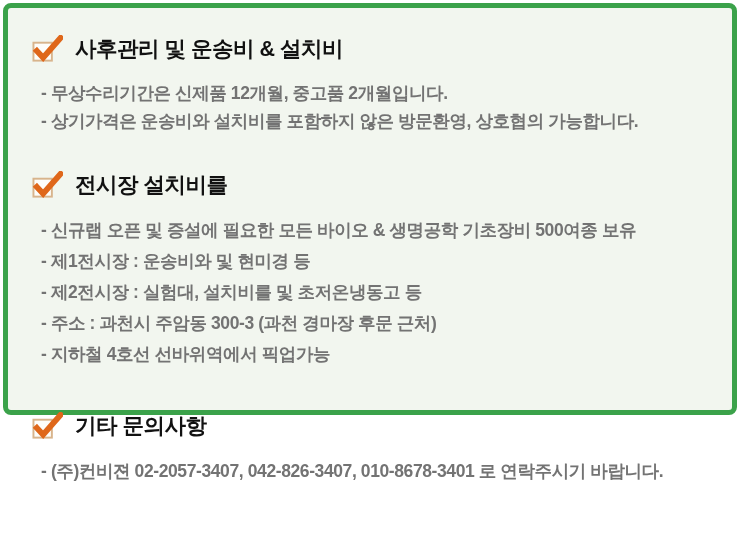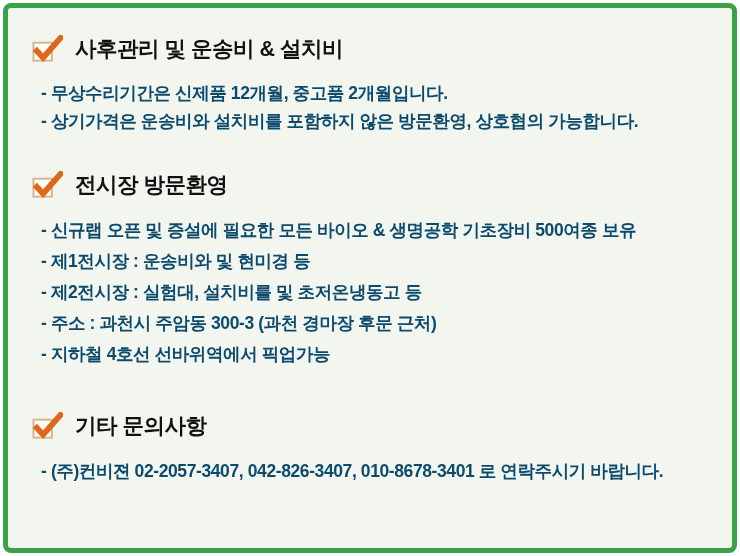--- a/index.html
+++ b/index.html
@@ -6,21 +6,21 @@
   body {
     width: 740px; height: 556px;
     background: #ffffff;
     font-family: "Liberation Sans", "DejaVu Sans", sans-serif;
     overflow: hidden;
     position: relative;
   }
   .board {
     position: absolute;
     left: 3px; top: 3px;
-    width: 734px; height: 550px;
+    width: 734px; height: 412px;
     box-sizing: border-box;
     border: 5px solid var(--border-green, #3ba24a);
     border-radius: 8px;
     background: var(--board-bg, #f2f6ef);
     padding: 27px 18px 0 24px;
   }
   .sec { margin: 0; }
   .sec-head {
     display: flex;
     align-items: center;
@@ -40,21 +40,21 @@
     line-height: 28px;
   }
   .sec-items {
     list-style: none;
     margin: 16px 0 0 0;
     padding: 0 0 0 9px;
   }
   .sec-items li {
     font-size: 17.5px;
     font-weight: 700;
-    color: #0c4a6e;
+    color: #737373;
     line-height: 31px;
     letter-spacing: -0.4px;
     white-space: nowrap;
   }
   .sec-1 { margin-bottom: 36px; }
   .sec-1 .sec-items li { line-height: 28px; }
   .sec-2 { margin-bottom: 42px; }
   .sec-3 .sec-items { }
 </style>
 </head>
@@ -79,21 +79,21 @@
   </section>
 
   <section class="sec sec-2">
     <div class="sec-head">
       <span class="checkbox-icon">
         <svg width="31" height="28" viewBox="0 0 32 28" xmlns="http://www.w3.org/2000/svg">
           <rect x="1.5" y="7.5" width="19" height="18.5" fill="#fdfdfa" stroke="#d8b48c" stroke-width="2"></rect>
           <path d="M5 16 L11.5 23 L29.5 2.5" fill="none" stroke="#df671a" stroke-width="6" stroke-linecap="square"></path>
         </svg>
       </span>
-      <h2 class="sec-title">전시장 방문환영</h2>
+      <h2 class="sec-title">전시장 설치비를</h2>
     </div>
     <ul class="sec-items">
       <li>- 신규랩 오픈 및 증설에 필요한 모든 바이오 &amp; 생명공학 기초장비 500여종 보유</li>
       <li>- 제1전시장 : 운송비와 및 현미경 등</li>
       <li>- 제2전시장 : 실험대, 설치비를 및 초저온냉동고 등</li>
       <li>- 주소 : 과천시 주암동 300-3 (과천 경마장 후문 근처)</li>
       <li>- 지하철 4호선 선바위역에서 픽업가능</li>
     </ul>
   </section>
 

